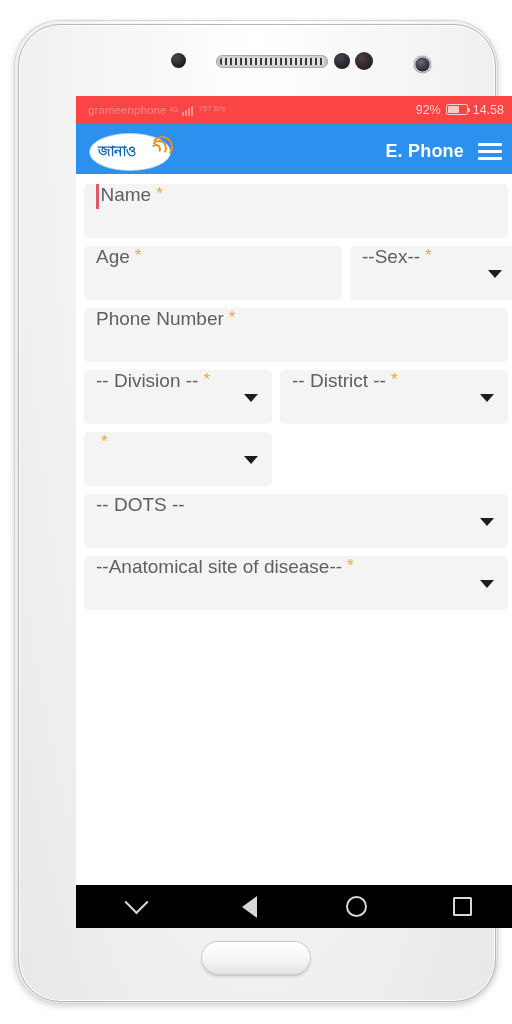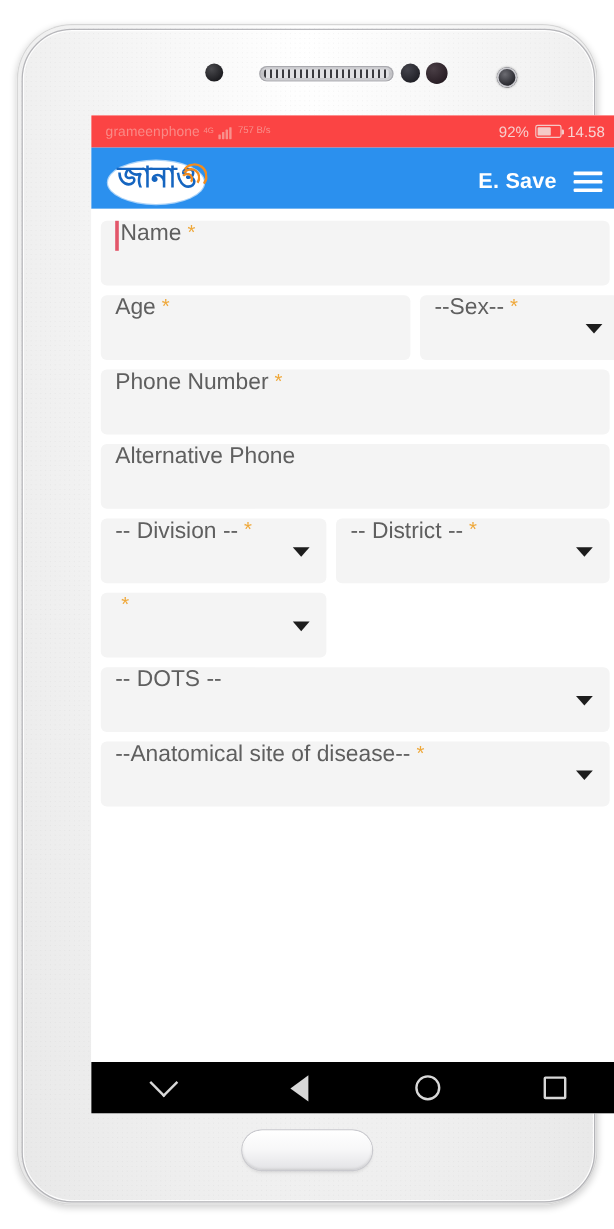--- a/index.html
+++ b/index.html
@@ -251,23 +251,23 @@
     height: 36px;
     background: #ffffff;
     border-radius: 50%;
     box-shadow: 0 0 0 1px rgba(255,255,255,0.6);
   }
   #logo-text {
     position: absolute;
     left: 8px;
     top: 7px;
     width: 60px;
-    text-align: center;
-    font-family: Liberation Mono, monospace;
-    font-size: 24px;
+    text-align: left;
+    font-family: Liberation Sans, sans-serif;
+    font-size: 14px;
     font-weight: bold;
     color: #1565c0;
     line-height: 24px;
     letter-spacing: -0.5px;
   }
   #logo-waves {
     position: absolute;
     left: 60px;
     top: 2px;
     width: 26px;
@@ -496,21 +496,21 @@
     <div id="brand-logo">
       <div id="logo-ellipse"></div>
       <div id="logo-text">জানাও</div>
       <div id="logo-waves">
         <span class="wave-arc wave-1"></span>
         <span class="wave-arc wave-2"></span>
         <span class="wave-arc wave-3"></span>
       </div>
     </div>
     <div id="app-bar-right">
-      <span id="user-label">E. Save</span>
+      <span id="user-label">E. Phone</span>
       <span id="menu-icon">
         <span></span>
           <span></span>
           <span></span>
       </span>
     </div>
   </div>
 
 
   <div id="form-area">
@@ -535,25 +535,20 @@
       </div>
     </div>
 
     <div class="form-row">
       <div class="field full">
         <span class="field-text">Phone Number</span>
         <span class="req-star">*</span>
       </div>
     </div>
 
-    <div class="form-row">
-      <div class="field full">
-        <span class="field-text">Alternative Phone</span>
-      </div>
-    </div>
 
     <div class="form-row">
       <div class="field w-div">
         <span class="field-text">-- Division --</span>
         <span class="req-star">*</span>
         <span class="dropdown-arrow"></span>
       </div>
       <div class="field w-dist">
         <span class="field-text">-- District --</span>
         <span class="req-star">*</span>

